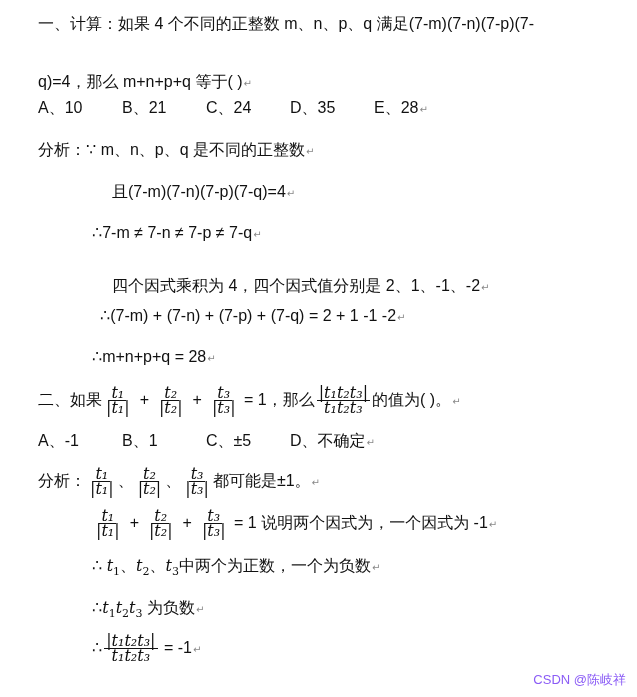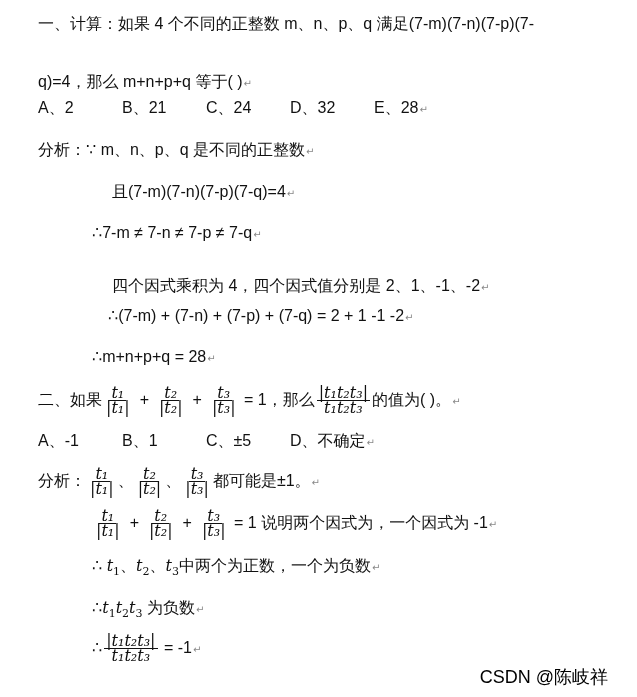--- a/index.html
+++ b/index.html
@@ -8,48 +8,48 @@
   .line { position:absolute; white-space:nowrap; line-height:20px; }
   .pm { color:#888; font-size:10px; margin-left:1px; vertical-align:baseline; }
   .frac { display:inline-flex; flex-direction:column; align-items:center; vertical-align:middle;
           font-family:"DejaVu Serif",serif; font-style:italic; font-size:16px; line-height:12px; margin:0 2px; }
   .frac .num { border-bottom:1px solid #111; padding:0 2px 1px 2px; }
   .frac .den { padding:1px 2px 0 2px; }
   .op { margin:0 6px; }
   .it { font-family:"DejaVu Serif",serif; font-style:italic; }
   .it sub { font-style:normal; font-size:11px; }
   .opt { display:inline-block; }
-  .watermark { position:absolute; right:29px; bottom:8px; color:#000000; font-size:18px; }
+  .watermark { position:absolute; right:11px; bottom:8px; color:#8b5cf6; font-size:13px; }
 </style>
 </head>
 <body>
 
 <div class="line" style="left:38px;top:14px;">
   <span>一、计算：如果 4 个不同的正整数 m、n、p、q 满足(7-m)(7-n)(7-p)(7-</span>
 </div>
 <div class="line" style="left:38px;top:72px;text-align:center;">
   <span>q)=4，那么 m+n+p+q 等于(    )</span><span class="pm">↵</span>
 </div>
 <div class="line" style="left:38px;top:98px;">
-  <span class="opt" style="width:84px">A、2</span><span class="opt" style="width:84px">B、21</span><span class="opt" style="width:84px">C、24</span><span class="opt" style="width:84px">D、32</span><span class="opt">E、28</span><span class="pm">↵</span>
+  <span class="opt" style="width:84px">A、10</span><span class="opt" style="width:84px">B、21</span><span class="opt" style="width:84px">C、24</span><span class="opt" style="width:84px">D、35</span><span class="opt">E、28</span><span class="pm">↵</span>
 </div>
 
 <div class="line" style="left:38px;top:140px;">
   <span>分析：∵ m、n、p、q 是不同的正整数</span><span class="pm">↵</span>
 </div>
 <div class="line" style="left:112px;top:182px;">
   <span>且(7-m)(7-n)(7-p)(7-q)=4</span><span class="pm">↵</span>
 </div>
 <div class="line" style="left:92px;top:223px;">
   <span>∴7-m  ≠  7-n  ≠  7-p  ≠ 7-q</span><span class="pm">↵</span>
 </div>
 <div class="line" style="left:112px;top:276px;">
   <span>四个因式乘积为 4，四个因式值分别是 2、1、-1、-2</span><span class="pm">↵</span>
 </div>
-<div class="line" style="left:108px;top:306px;">
+<div class="line" style="left:100px;top:306px;">
   <span>∴(7-m) + (7-n) + (7-p) + (7-q) = 2 + 1 -1 -2</span><span class="pm">↵</span>
 </div>
 <div class="line" style="left:92px;top:347px;">
   <span>∴m+n+p+q = 28</span><span class="pm">↵</span>
 </div>
 
 <div class="line" style="left:38px;top:382px;line-height:36px;">
   <span>二、如果</span><span class="frac">
       <span class="num">t₁</span>
       <span class="den">|t₁|</span>

